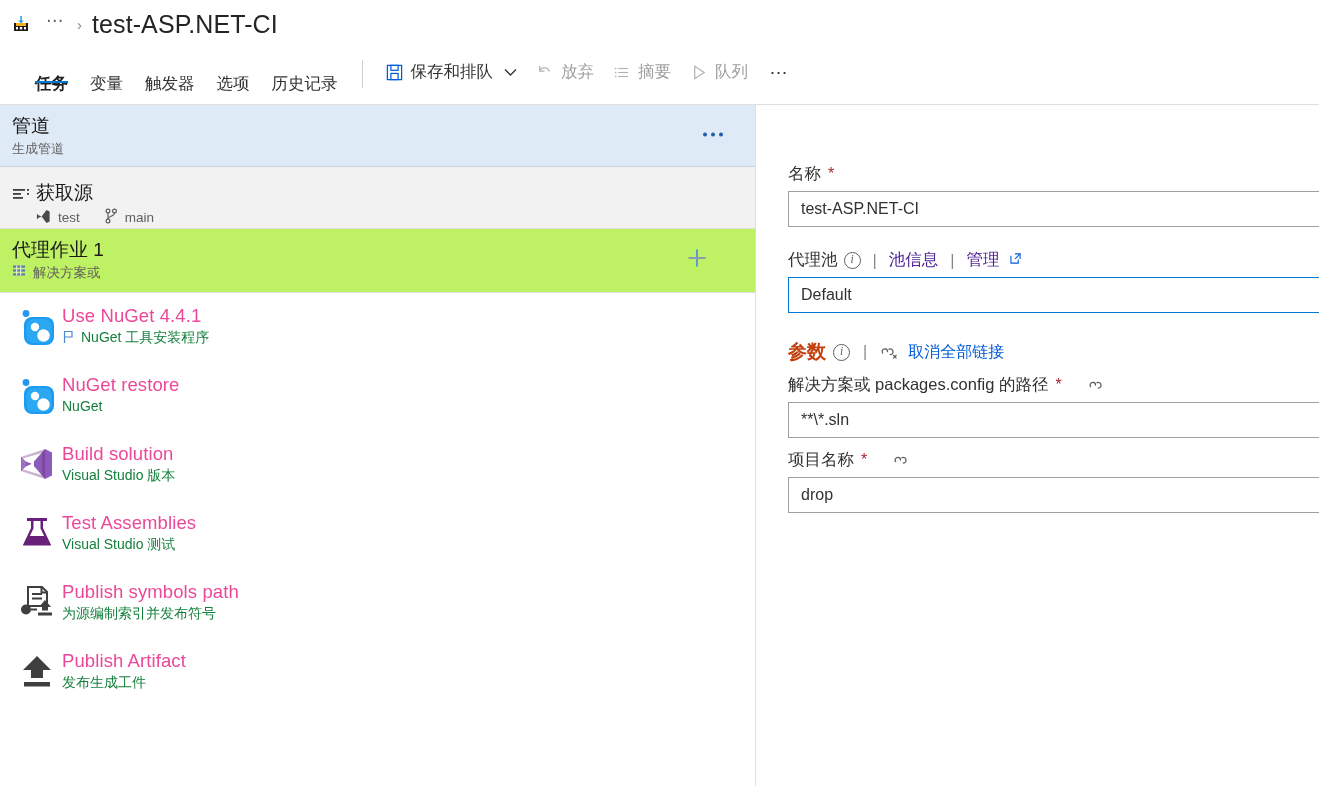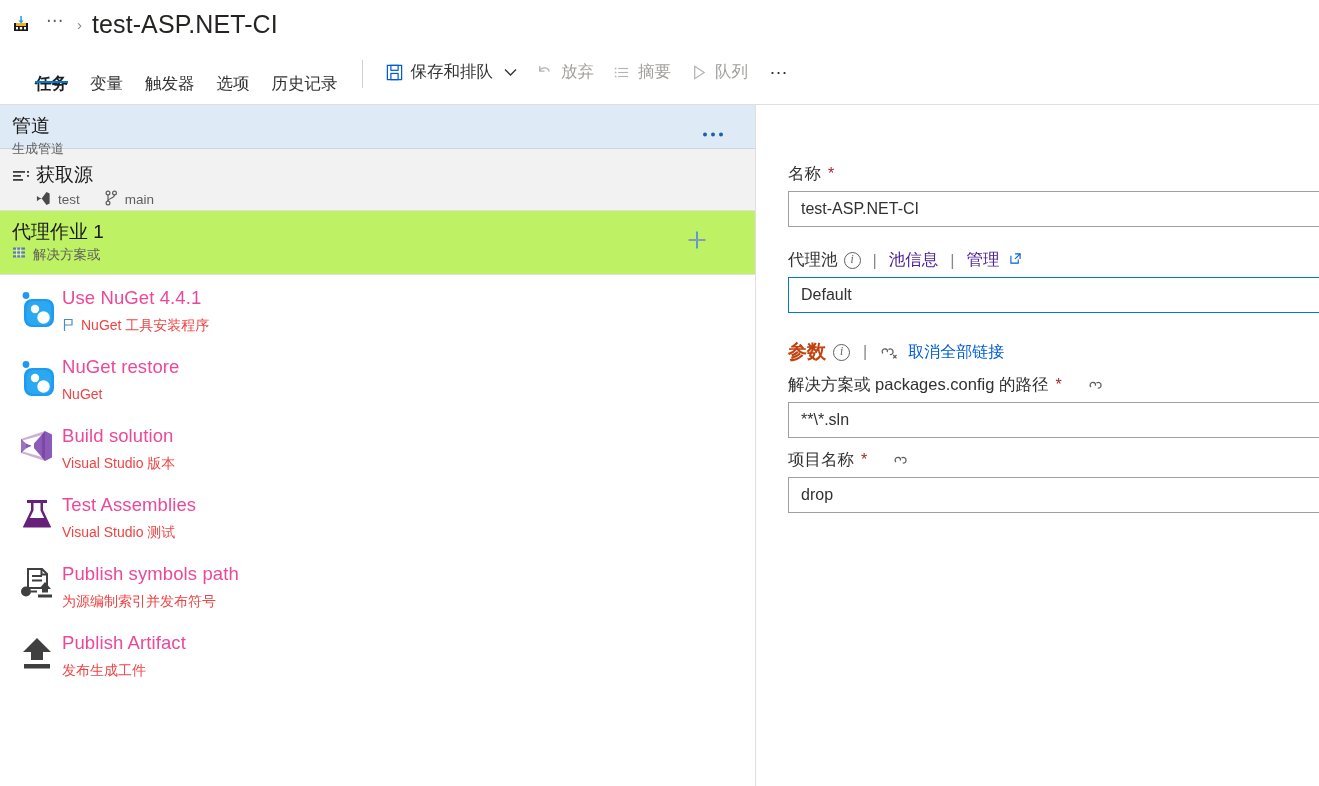--- a/index.html
+++ b/index.html
@@ -101,21 +101,21 @@
     border-right: 1px solid #e1dfdd;
     background: #ffffff;
     overflow: hidden;
   }
   #right { flex: 1; background: #ffffff; overflow: hidden; }
 
   
   .pipe-head {
     background: #deeaf6;
     border-bottom: 1px solid #cbd4de;
-    height: 44px;
+    height: 62px;
     padding: 9px 0 0 12px;
     position: relative;
     cursor: pointer;
   }
   .pipe-head .t { font-size: 19px; color: #1b1a19; line-height: 24px; }
   .pipe-head .s { font-size: 13px; color: #605e5c; margin-top: 2px; }
   .pipe-head .dots {
     position: absolute; right: 31px; top: 18px;
     color: #1f5fa8; font-size: 17px; letter-spacing: 2px;
     cursor: pointer;
@@ -167,21 +167,21 @@
     cursor: pointer;
   }
   .task .ic {
     width: 44px; min-width: 44px;
     display: flex; align-items: center; justify-content: flex-start;
     padding-top: 3px;
   }
   .task .tx .t { font-size: 18.5px; color: #ec4899; line-height: 23px; letter-spacing: .1px;}
   .task .tx .sub {
     display: flex; align-items: center; gap: 6px;
-    font-size: 14px; color: #ef4444; margin-top: 8px; text-align: center;
+    font-size: 14px; color: #15803d; margin-top: 2px; text-align: center;
   }
 
   
   #right { padding: 0 0 0 32px; }
   .field-label {
     font-size: 16.5px;
     color: #323130;
     display: flex; align-items: center;
     gap: 6px;
   }

